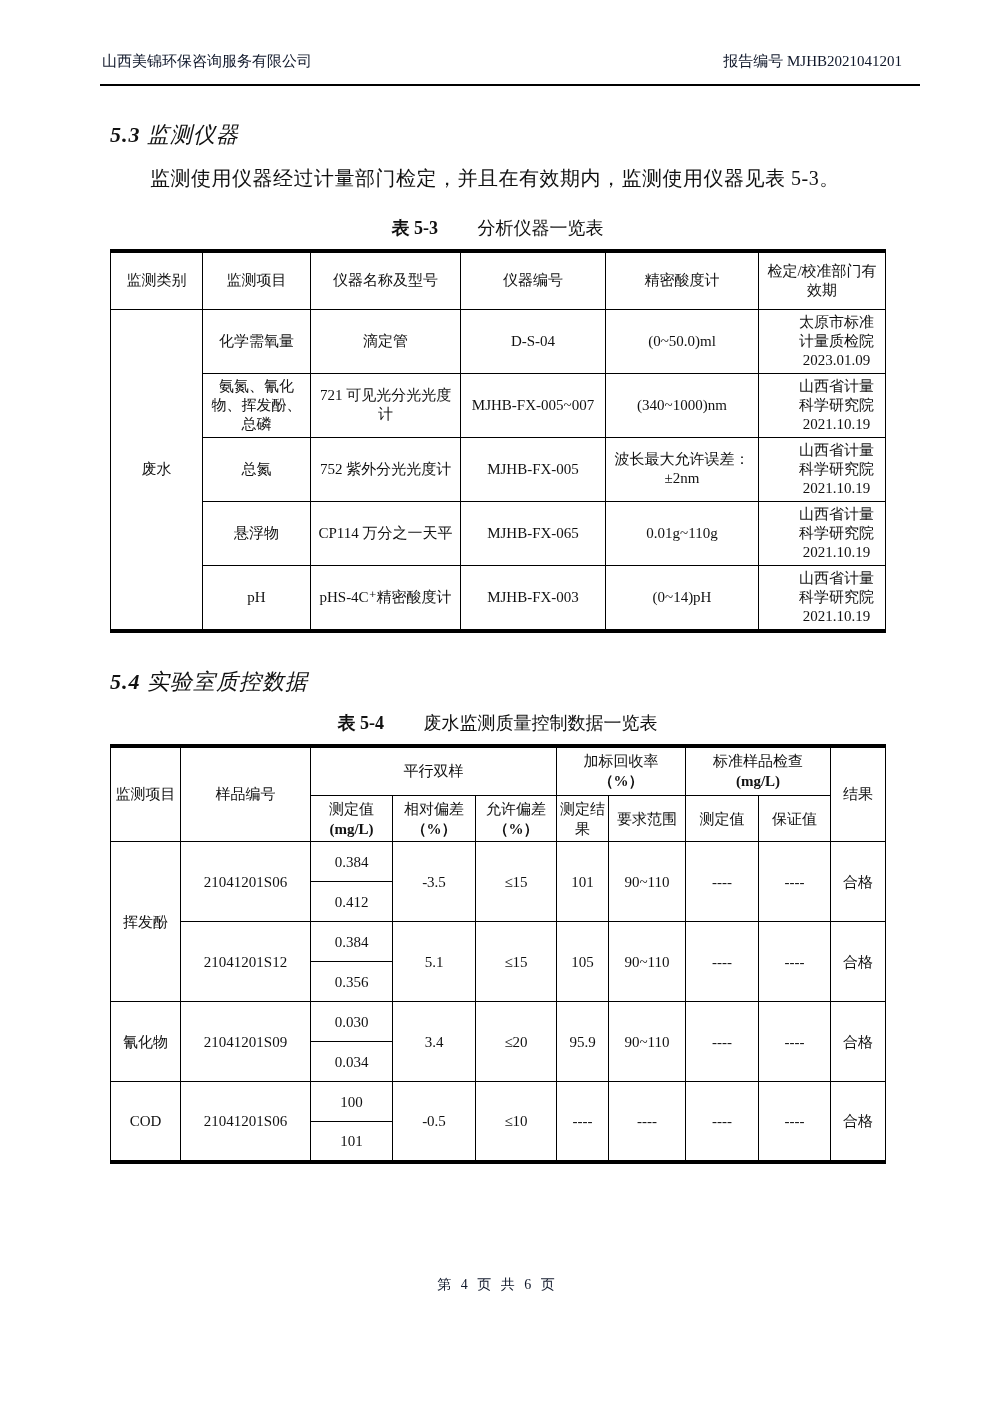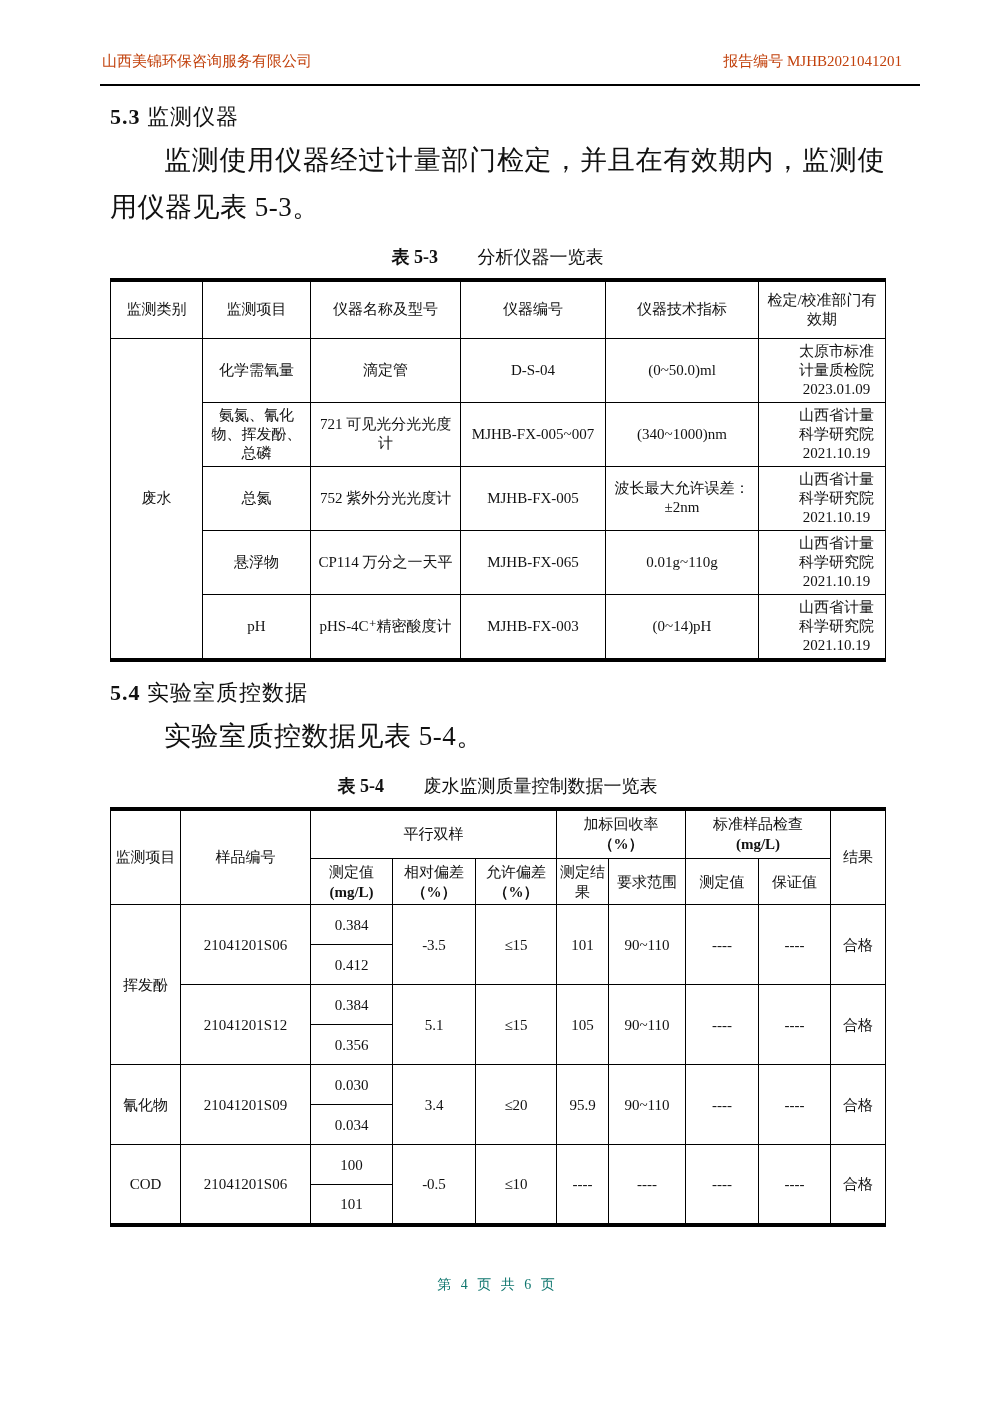--- a/index.html
+++ b/index.html
@@ -7,32 +7,32 @@
   body {
     width:992px; height:1403px; overflow:hidden;
     font-family:"Liberation Serif","DejaVu Serif",serif;
     color:#111111;
   }
   .page { width:992px; height:1403px; position:relative; }
 
   
   .hdr {
     display:flex; justify-content:space-between; align-items:flex-end;
-    padding:52px 90px 0 102px; font-size:15px; color:#c2410c;
+    padding:52px 90px 0 102px; font-size:15px; color:#0f172a;
   }
   .hdr-rule { margin:13px 72px 0 100px; border-top:2px solid #000; }
 
   
   .content { width:775px; margin-left:110px; }
 
-  .sec { font-size:22px; font-weight:normal; margin-top:16px; letter-spacing:1px; }
+  .sec { font-size:22px; font-weight:normal; margin-top:34px; letter-spacing:1px;font-style:italic; }
   .b { font-weight:bold; }
 
   .para {
-    font-size:27px; line-height:47px; text-indent:2em;
+    font-size:20px; line-height:47px; text-indent:2em;
     text-align:justify; margin-top:5px; letter-spacing:0.5px;
   }
 
   .caption { text-align:center; font-size:18px; margin-top:14px; }
   .caption .cap-title { margin-left:2.2em;font-family:Liberation Mono, monospace; }
 
   
   table {
     width:775px; border-collapse:collapse; table-layout:fixed;
     border-top:4px solid #000; border-bottom:4px solid #000;
@@ -48,21 +48,21 @@
 
   .t54 td { line-height:20px; }
   .t54 .hrow1 td { height:50px; padding:2px; }
   .t54 .hrow2 td { height:46px; padding:2px; }
   .t54 .body-row { height:40px; }
   .unit-line { display:block; font-weight:bold; }
 
   
   .footer {
     position:absolute; left:110px; width:775px; top:1276px;
-    text-align:center; font-size:14px; letter-spacing:3px; color:#0f766e;
+    text-align:center; font-size:14px; letter-spacing:3px; color:#0f172a;
   }
 </style>
 </head>
 <body>
 
 <div class="page">
 
   <div class="hdr">
     <span>山西美锦环保咨询服务有限公司</span>
     <span>报告编号 MJHB2021041201</span>
@@ -89,21 +89,21 @@
         <col style="width:145px">
           <col style="width:153px">
           <col style="width:127px">
       </colgroup>
       <tbody>
           <tr class="hrow">
         <td>监测类别</td>
         <td>监测项目</td>
         <td>仪器名称及型号</td>
         <td>仪器编号</td>
-        <td>仪器技术指标</td>
+        <td>精密酸度计</td>
         <td>检定/校准部门有效期</td>
       </tr>
       <tr>
         <td rowspan="5">废水</td>
         <td>化学需氧量</td>
         <td>滴定管</td>
         <td class="code">D-S-04</td>
         <td>(0~50.0)ml</td>
         <td>
           <span class="dept-line">太原市标准计量质检院</span>
@@ -150,21 +150,20 @@
           <span class="dept-line">2021.10.19</span>
         </td>
       </tr>
     </tbody>
       </table>
 
     <div class="sec">
       <span class="b">5.4</span>
       <span>实验室质控数据</span>
     </div>
-    <p class="para">实验室质控数据见表 5-4。</p>
 
     <div class="caption">
       <span class="b">表 5-4</span><span class="cap-title">废水监测质量控制数据一览表</span>
     </div>
 
     <table class="t54">
       <colgroup>
         <col style="width:70px">
           <col style="width:130px">
           <col style="width:82px">

